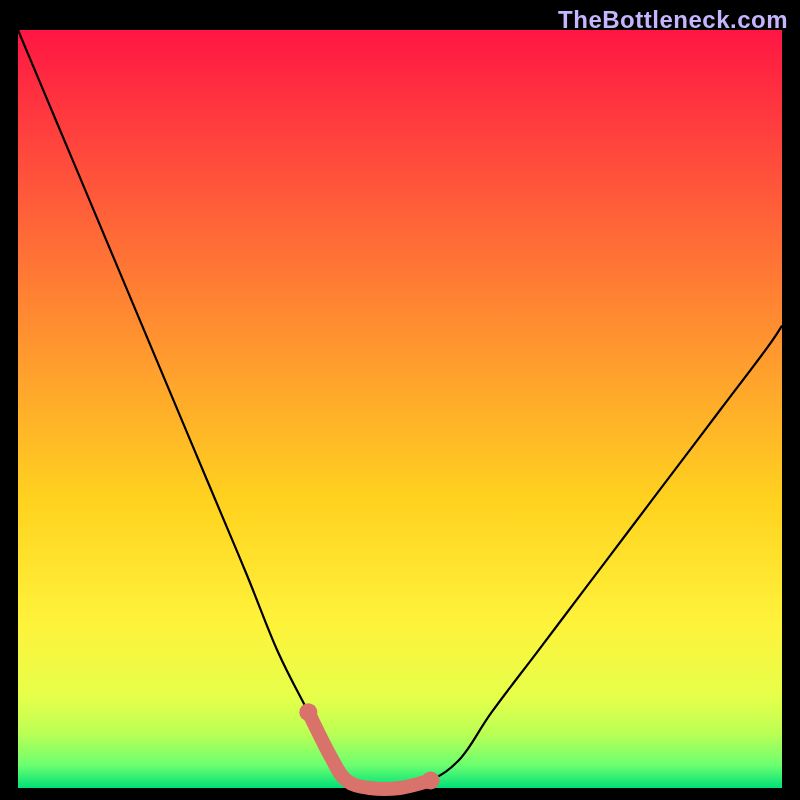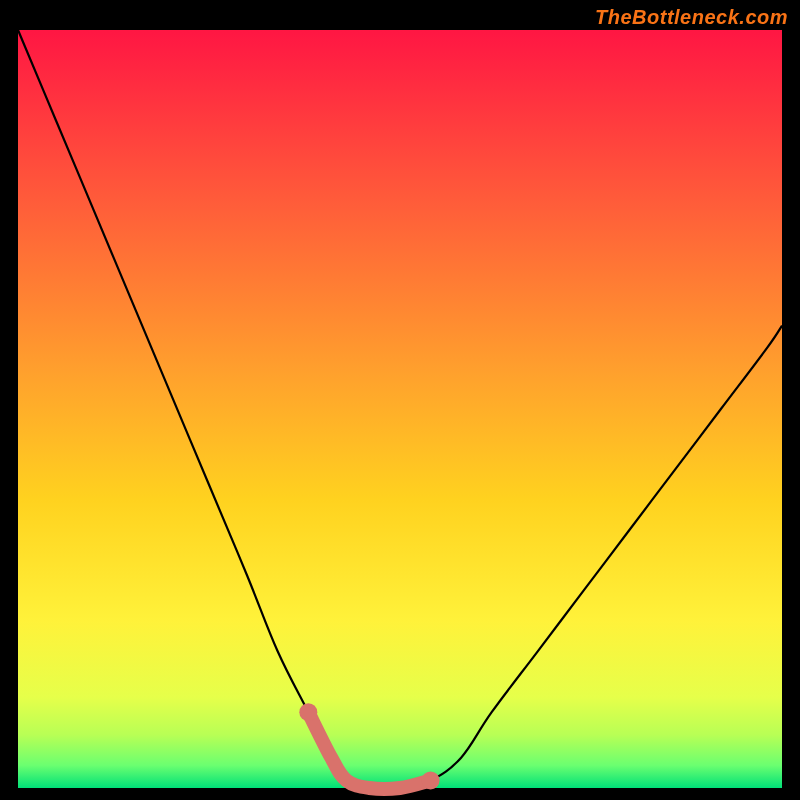--- a/index.html
+++ b/index.html
@@ -14,26 +14,25 @@
   .stage {
     position: relative;
     width: 800px;
     height: 800px;
     background: #000;
   }
   .watermark {
     position: absolute;
     top: 6px;
     right: 12px;
-    color: #f97316;
-    font-size: 20px;
+    color: #c4b5fd;
+    font-size: 24px;
     font-weight: 600;
     letter-spacing: 0.5px;
     z-index: 5;
-    font-style: italic;
   }
   svg {
     position: absolute;
     top: 0;
     left: 0;
   }
 </style>
 </head>
 <body>
 

